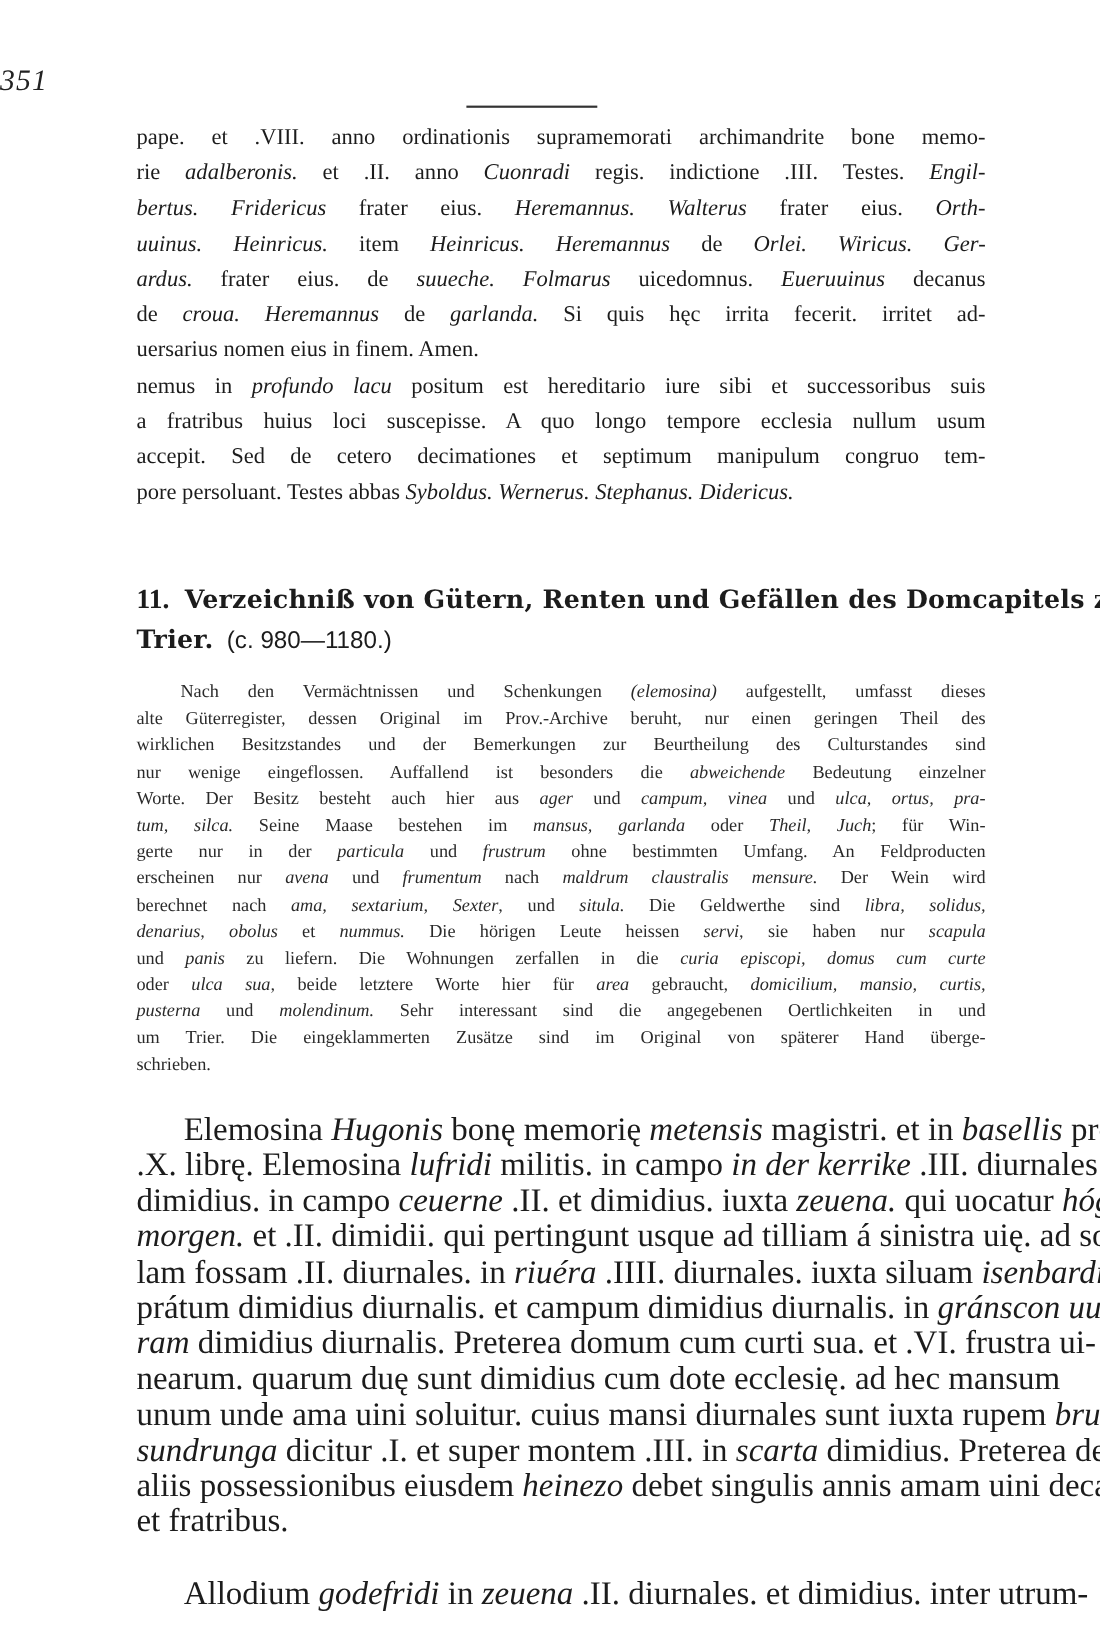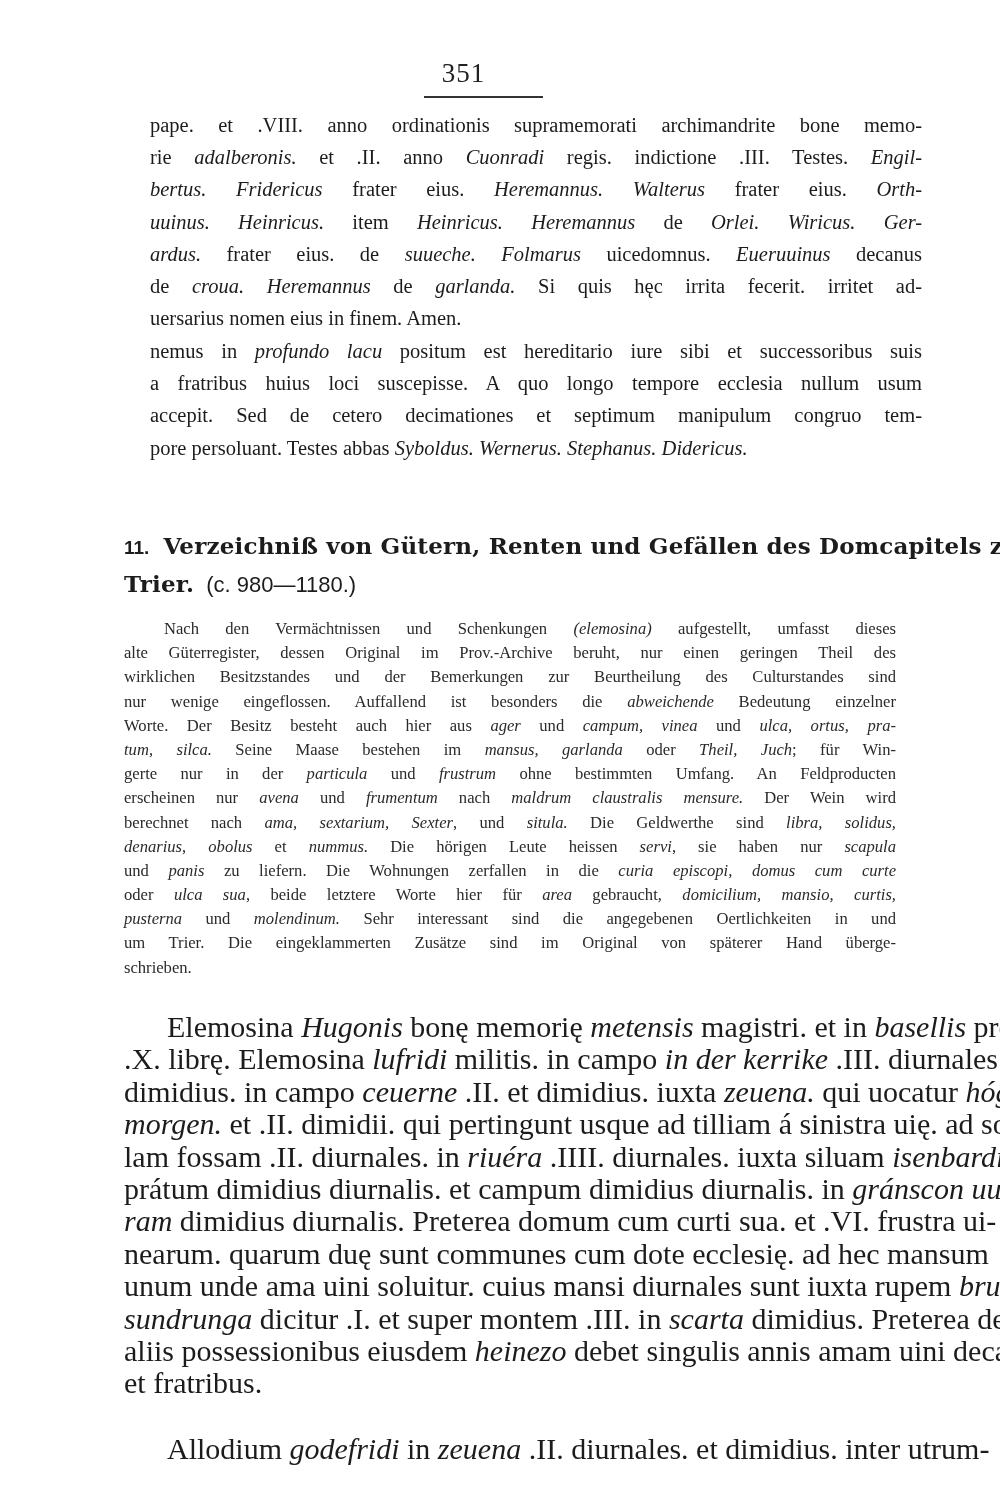--- a/index.html
+++ b/index.html
@@ -2,44 +2,44 @@
 <html><head>
 <meta charset="utf-8">
 <style>
   html, body { margin: 0; padding: 0; background: #ffffff; }
   body {
     width: 1000px; height: 1498px; position: relative; overflow: hidden;
     font-family: "Liberation Serif", "DejaVu Serif", serif;
     color: #1c1c1c;
   }
   .page-number {
-    position: absolute; top: 58px; left: 0; width: 927px; text-align: center;
-    font-size: 27px; letter-spacing: 1px; color: #222;
+    position: absolute; top: 58px; left: 0; width: 927px; text-align: left;
+    font-size: 27px; letter-spacing: 1px; color: #222; font-style: italic;
   }
   .page-rule {
     position: absolute; top: 96px; left: 424px; width: 119px; height: 0;
     border-top: 2px solid #333;
   }
   .block { position: absolute; left: 124px; width: 772px; text-align: justify; }
   .line { display: block; white-space: nowrap; text-align-last: justify; text-align: justify; }
   .line.last { text-align-last: left; }
-  .main { font-size: 20.5px; line-height: 32.2px; margin-left: 26px; }
+  .main { font-size: 20.5px; line-height: 32.2px; }
   .main .line { height: 32.2px; }
   .small { font-size: 16.6px; line-height: 24.2px; color: #2a2a2a; }
   .small .line { height: 24.2px; }
   .big { font-size: 30px; line-height: 32.4px; }
   .big .line { height: 32.4px; }
   i { font-style: italic; }
   .indent { padding-left: 43px; }
   .indent-small { padding-left: 40px; }
   .heading {
     position: absolute; left: 124px; top: 528px; width: 772px;
     font-family: "DejaVu Serif", serif; font-size: 23px; line-height: 36px;
   }
-  .heading .num { font-family: Liberation Sans, sans-serif; font-weight: bold; font-size: 19px; margin-right: 14px; }
+  .heading .num { font-family: Liberation Serif, serif; font-weight: bold; font-size: 25px; margin-right: 14px; }
   .heading .fraktur { font-weight: bold; letter-spacing: 0.2px; text-align: center; }
   .heading .date { font-family: "Liberation Sans", sans-serif; font-weight: normal; font-size: 22px; margin-left: 12px; }
   .heading .line1 { display: block; white-space: nowrap; text-align: justify; text-align-last: justify; }
 </style>
 </head>
 <body>
 
 <div class="page-number">351</div>
 <div class="page-rule"></div>
 
@@ -88,21 +88,21 @@
   </div>
 
 <div class="block big" style="top:1011px;">
     <span class="line indent">Elemosina <i>Hugonis</i> bonę memorię <i>metensis</i> magistri. et in <i>basellis</i> prepositi</span>
     <span class="line">.X. librę.  Elemosina <i>lufridi</i> militis. in campo <i>in der kerrike</i> .III. diurnales et</span>
     <span class="line">dimidius. in campo <i>ceuerne</i> .II. et dimidius. iuxta <i>zeuena.</i> qui uocatur <i>hóge-</i></span>
     <span class="line"><i>morgen.</i> et .II. dimidii. qui pertingunt usque ad tilliam á sinistra uię. ad so-</span>
     <span class="line">lam fossam .II. diurnales. in <i>riuéra</i> .IIII. diurnales. iuxta siluam <i>isenbardi</i></span>
     <span class="line">prátum dimidius diurnalis. et campum dimidius diurnalis. in <i>gránscon uur-</i></span>
     <span class="line"><i>ram</i> dimidius diurnalis.  Preterea domum cum curti sua. et .VI. frustra ui-</span>
-    <span class="line">nearum. quarum duę sunt communes cum dote ecclesię. ad hec mansum</span>
+    <span class="line">nearum. quarum duę sunt dimidius cum dote ecclesię. ad hec mansum</span>
     <span class="line">unum unde ama uini soluitur. cuius mansi diurnales sunt iuxta rupem <i>bruns-</i></span>
     <span class="line"><i>sundrunga</i> dicitur .I. et super montem .III. in <i>scarta</i> dimidius.  Preterea de</span>
     <span class="line">aliis possessionibus eiusdem <i>heinezo</i> debet singulis annis amam uini decano</span>
     <span class="line last">et fratribus.</span>
   </div>
 
 <div class="block big" style="top:1433px;">
     <span class="line indent">Allodium <i>godefridi</i> in <i>zeuena</i> .II. diurnales. et dimidius. inter utrum-</span>
   </div>
 

